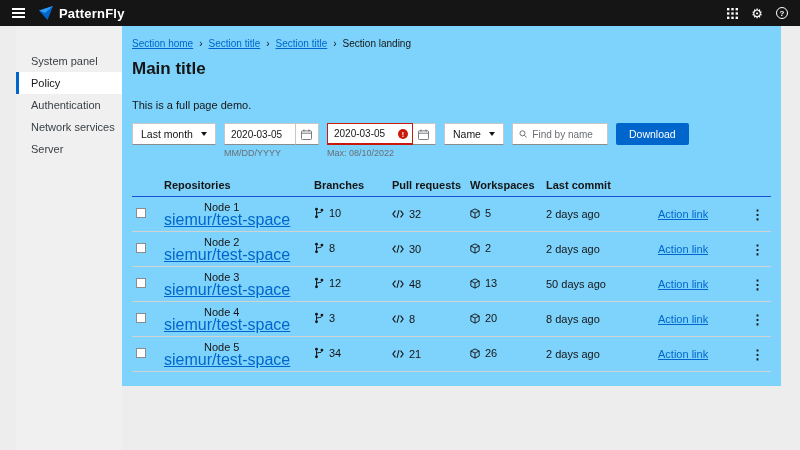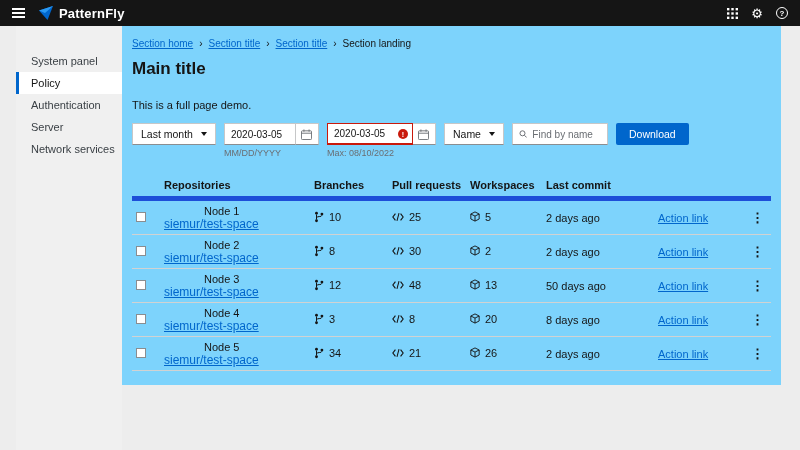--- a/index.html
+++ b/index.html
@@ -63,25 +63,25 @@
     border:1px solid #c6c7c8; border-bottom-color:#8a8d90; padding:0 6px; gap:5px; }
   .search-group input { border:none; outline:none; width:100%; font-size:10px;
     font-family:"Liberation Sans",sans-serif; color:#151515; }
   .search-group input::placeholder { color:#6a6e73; }
   .btn-primary { height:22px; background:#0066cc; color:#fff; border:none; border-radius:2px;
     padding:0 13px; font-size:10.5px; font-family:"Liberation Sans",sans-serif; cursor:pointer; }
 
   
   .repo-table { width:100%; margin-top:16px; border-collapse:collapse; table-layout:fixed; }
   .repo-table th { text-align:left; font-size:11px; font-weight:700; padding:5px 4px;
-    border-bottom:5px solid #1d4ed8; }
+    border-bottom:1px solid #1d4ed8; }
   .repo-table td { padding:4px 4px; border-bottom:1px solid #d2d2d2; vertical-align:middle; font-size:11px; }
   .checkbox { display:inline-block; width:10px; height:10px; border:1px solid #8a8d90; background:#fff; cursor:pointer; }
   .node-name { font-size:11px; line-height:13px;padding-left:40px; }
-  .repo-link { font-size:12px; color:#0066cc; text-decoration:underline; cursor:pointer; line-height:12px; }
+  .repo-link { font-size:16px; color:#0066cc; text-decoration:underline; cursor:pointer; line-height:12px; }
   .num-cell { display:inline-flex; align-items:center; gap:5px; }
   .action-link { font-size:11px; color:#0066cc; text-decoration:underline; cursor:pointer; }
   .kebab { background:none; border:none; cursor:pointer; width:100%; text-align:center; }
   .kebab::after { content:"\22EE"; font-size:13px; font-weight:700; color:#151515; }
   .cell-icon { display:inline-flex; }
 </style>
 </head>
 <body>
 
 <header class="masthead">
@@ -115,22 +115,22 @@
     <button class="mast-icon-btn">
       <span class="help-circle"></span>
     </button>
   </div>
 </header>
 
 <nav class="sidebar">
   <div class="side-item">System panel</div>
   <div class="side-item selected">Policy</div>
   <div class="side-item">Authentication</div>
+  <div class="side-item">Network services</div>
   <div class="side-item">Server</div>
-  <div class="side-item">Network services</div>
 </nav>
 
 <main class="main">
   <div class="card">
 
     <nav class="breadcrumb">
       <a>Section home</a>
       <span class="bc-sep"></span>
       <a>Section title</a>
       <span class="bc-sep"></span>
@@ -241,21 +241,21 @@
                 <span>10</span>
               </span></td>
           <td><span class="num-cell">
                 <span class="cell-icon">
                   <svg width="12" height="10" viewBox="0 0 14 10">
                     <polyline points="4,1 1,5 4,9" fill="none" stroke="#151515" stroke-width="1.3"></polyline>
                     <polyline points="10,1 13,5 10,9" fill="none" stroke="#151515" stroke-width="1.3"></polyline>
                     <line x1="8.2" y1="0.5" x2="5.8" y2="9.5" stroke="#151515" stroke-width="1.2"></line>
                   </svg>
                 </span>
-                <span>25</span>
+                <span>32</span>
               </span></td>
           <td><span class="num-cell">
                 <span class="cell-icon">
                   <svg width="10" height="11" viewBox="0 0 12 13">
                     <path d="M6 1 L11 3.5 V9.5 L6 12 L1 9.5 V3.5 Z" fill="none" stroke="#151515" stroke-width="1.1"></path>
                     <path d="M1 3.5 L6 6 L11 3.5 M6 6 V12" fill="none" stroke="#151515" stroke-width="1.1"></path>
                   </svg>
                 </span>
                 <span>5</span>
               </span></td>

